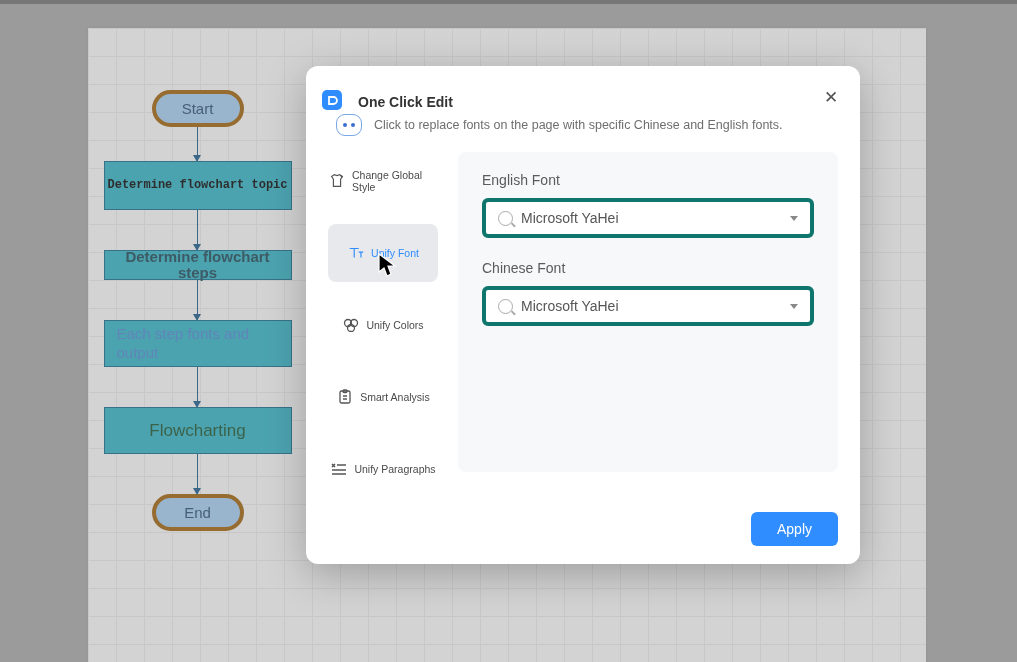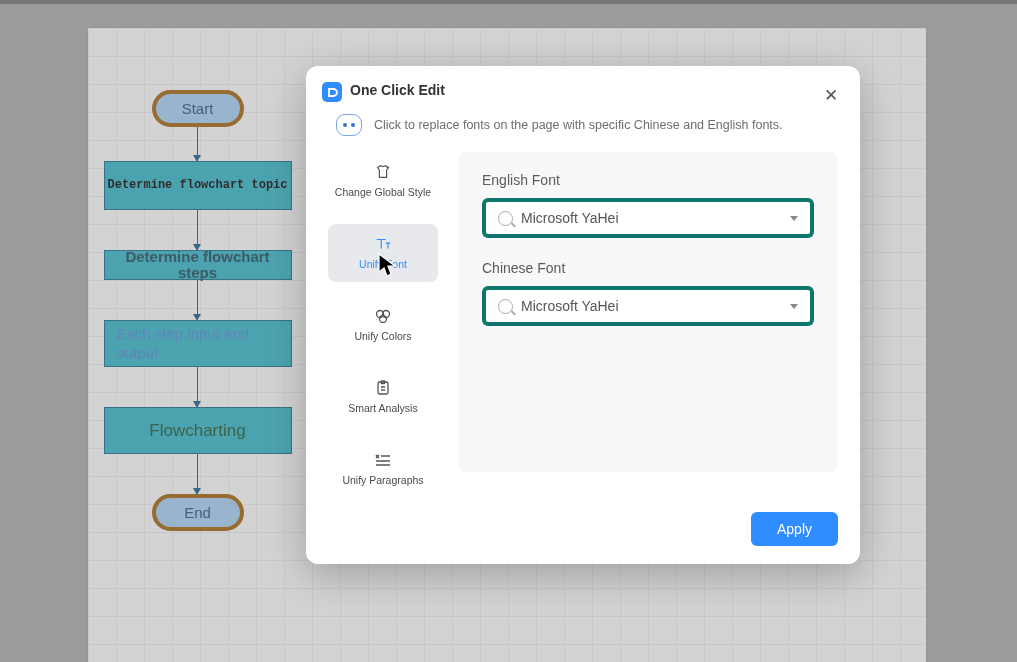--- a/index.html
+++ b/index.html
@@ -104,23 +104,23 @@
     width:554px; height:498px;
     background:#fff;
     border-radius:12px;
     box-shadow: 0 10px 40px rgba(0,0,0,.25);
     display:flex; flex-direction:column;
     overflow:hidden;
     z-index:10;
   }
   .dlg-header {
     height:44px;
-    display:flex; align-items:flex-start;
-    padding:16px 16px;
-    gap:8px;
+    display:flex; align-items:flex-end;
+    padding:0 16px;
+    gap:16px;
   }
   .logo-icon {
     width:20px; height:20px;
     background:#2f8dff;
     border-radius:5px;
     display:flex; align-items:center; justify-content:center;
     color:#fff; font-weight:bold; font-size:13px;
   }
   .dlg-title { font-size:14px; color:#333; font-weight:600; }
   .close-x { margin-left:auto; width:26px; height:26px; display:flex; align-items:center; justify-content:center; color:#555; font-size:17px; cursor:pointer; }
@@ -145,21 +145,21 @@
   .dlg-body {
     flex:1; display:flex; gap:20px; padding:0 22px 0 22px;
   }
   .sidebar {
     width:110px;
     display:flex; flex-direction:column; gap:14px;
   }
   .sb-item {
     height:58px;
     border-radius:8px;
-    display:flex; flex-direction:column; align-items:center; justify-content:center;
+    display:flex; flex-direction:row; align-items:center; justify-content:center;
     gap:6px;
     font-size:10.5px; color:#4a4a4a;
     cursor:pointer;
   }
   .sb-item.active { background:#e7e9ec; color:#2f8dff; }
   .sb-item.active .sb-label { color:#2f8dff; }
   .sb-icon { width:18px; height:16px; display:flex; align-items:center; justify-content:center; }
   .content-panel {
     flex:1;
     background:#f7f8fa;
@@ -220,21 +220,21 @@
 <div class="canvas">
   <div class="grid"></div>
 
   <div class="flow">
     <div class="terminator">Start</div>
     <div class="arrow a1"></div>
     <div class="box box1">Determine flowchart topic</div>
     <div class="arrow a2"></div>
     <div class="box box2">Determine flowchart steps</div>
     <div class="arrow a2"></div>
-    <div class="box box3">Each step input and output</div>
+    <div class="box box3">Each step fonts and output</div>
     <div class="arrow a2"></div>
     <div class="box box4">Flowcharting</div>
     <div class="arrow a2"></div>
     <div class="terminator">End</div>
   </div>
 </div>
 
 <div class="overlay"></div>
 
 <div class="dialog">

